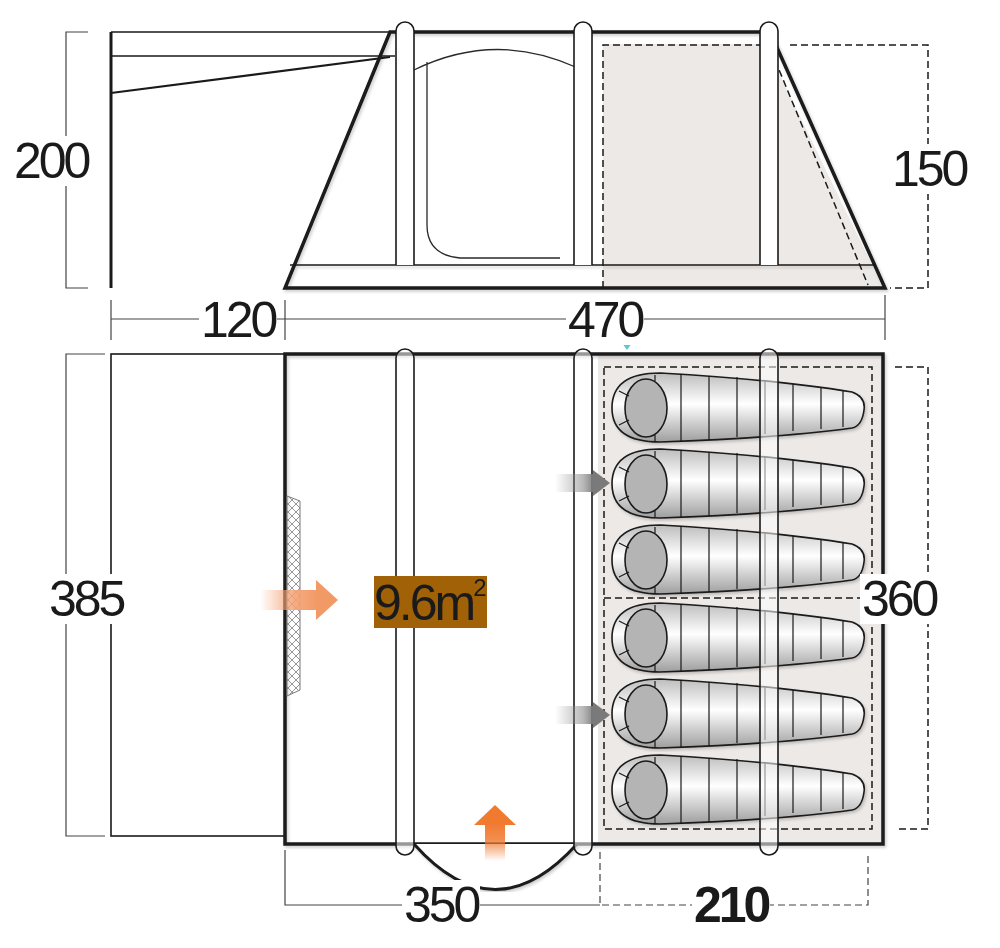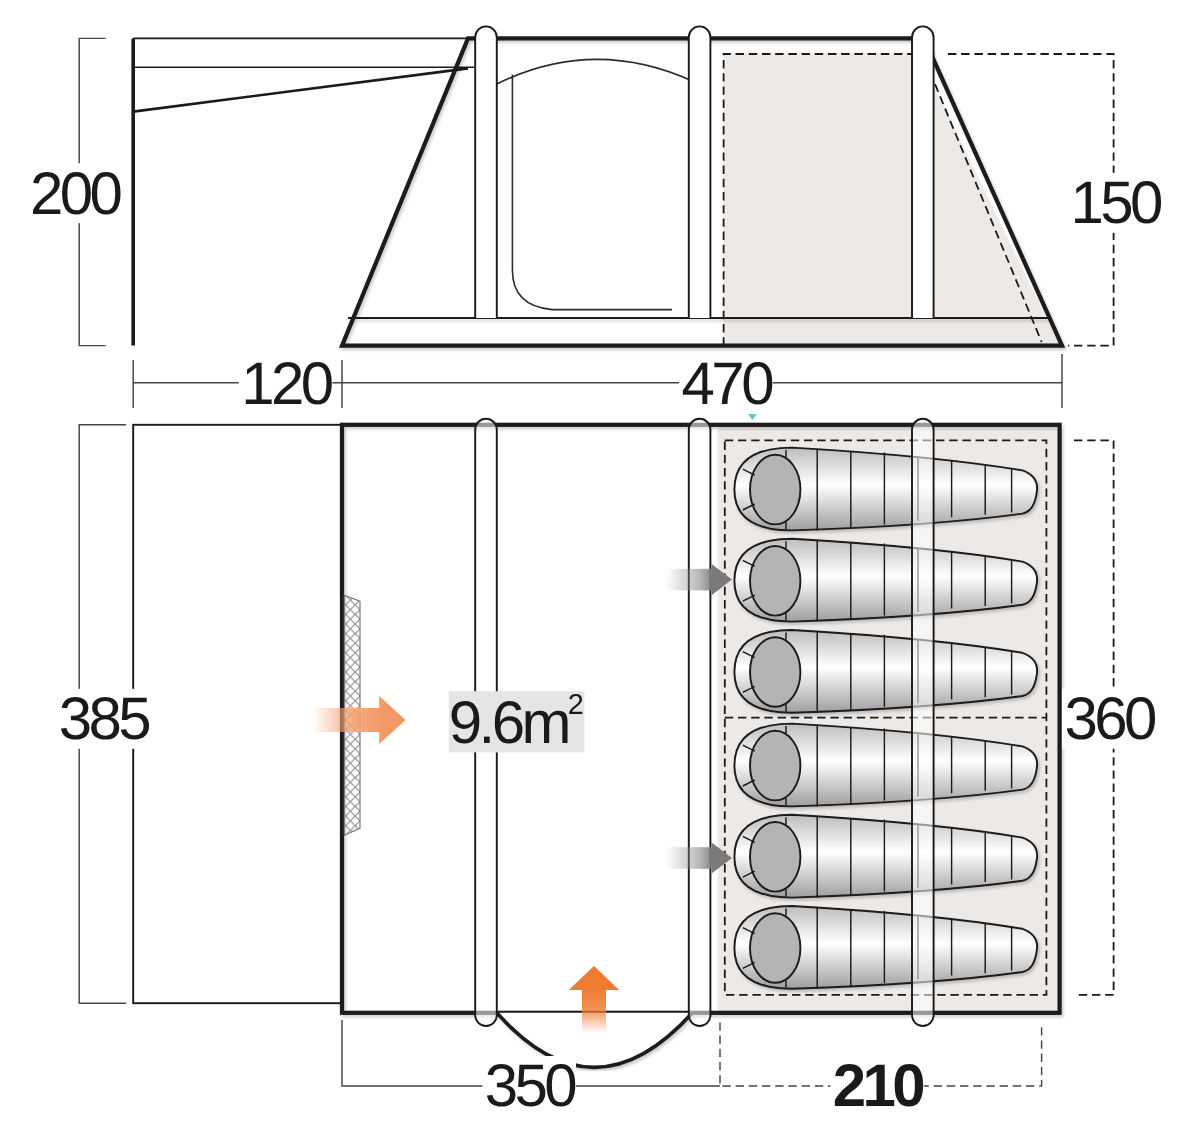--- a/index.html
+++ b/index.html
@@ -17,21 +17,21 @@
     padding: 0 2px;
     white-space: nowrap;
   }
   .area-label {
     position: absolute;
     font-family: "Liberation Sans", sans-serif;
     font-size: 50px;
     letter-spacing: -3px;
     color: #1a1a1a;
     line-height: 1;
-    background: #e5e5e5;
+    background: #a16207;
     white-space: nowrap;
   }
   .area-label sup { font-size: 24px; letter-spacing: 0; vertical-align: 24px; }
 </style>
 </head>
 <body>
 
 <div id="stage">
 <svg width="1000" height="948" viewBox="0 0 1000 948" xmlns="http://www.w3.org/2000/svg">
   <defs>
@@ -166,25 +166,25 @@
       <path d="M593 702 L610 715 L593 728 Z" fill="#7a7a7a"></path>
     </g>
 
     <g fill="none" stroke="#444" stroke-width="1.2">
       <path d="M285 850 V905 H600"></path>
       <path d="M600 852 V905 H868 V852" stroke-dasharray="7 4"></path>
     </g>
   </g>
 </svg>
 
-  <div class="dim-label" style="left:23px; top:136px;text-align:center;">200</div>
+  <div class="dim-label" style="left:12px; top:136px;text-align:center;">200</div>
   <div class="dim-label" style="left:890px; top:144px;">150</div>
   <div class="dim-label" style="left:159px; top:295px;margin-left:40px;">120</div>
   <div class="dim-label" style="left:566px; top:295px;">470</div>
 
   <div class="dim-label" style="left:23px; top:574px;margin-left:24px;">385</div>
-  <div class="dim-label" style="left:885px; top:574px;">360</div>
+  <div class="dim-label" style="left:860px; top:574px;">360</div>
   <div class="area-label" style="left:374px; top:576px;">
     <span>9.6m</span><sup>2</sup>
   </div>
   <div class="dim-label" style="left:402px; top:880px;">350</div>
   <div class="dim-label" style="left:692px; top:880px;font-weight:bold;">210</div>
 </div>
 
 </body></html>

